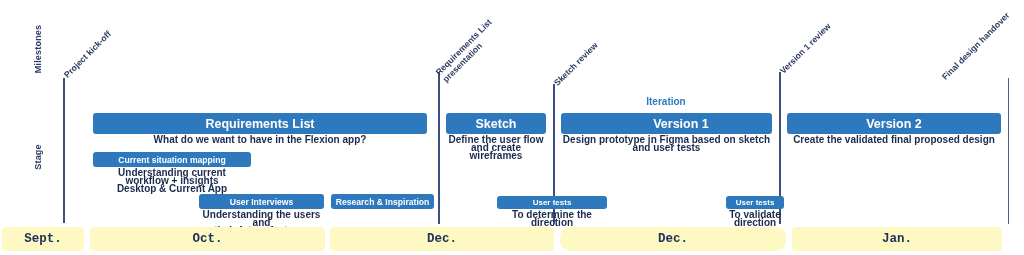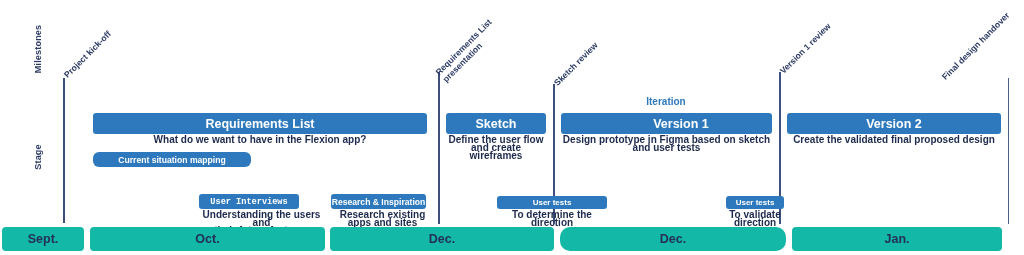--- a/index.html
+++ b/index.html
@@ -31,23 +31,23 @@
   .bar.small{height:13px;font-size:8px;}
 
   
   .cap{position:absolute;color:#1d2a4d;font-weight:bold;font-size:10px;
        line-height:8.2px;text-align:center;white-space:pre-line;}
 
   .section-tag{position:absolute;color:#2e79bd;font-weight:bold;font-size:10px;
        text-align:center;}
 
   
-  .month{position:absolute;bottom:4px;height:24px;background:#14b8a6;
+  .month{position:absolute;bottom:4px;height:24px;background:#fef9c3;
      border-radius:4px;display:flex;align-items:center;justify-content:center;
-     color:#22305a;font-weight:bold;font-size:12.5px;}
+     color:#22305a;font-weight:bold;font-size:12.5px;font-family:Liberation Mono, monospace;}
 </style>
 </head>
 <body>
 
 <div id="root">
 
   <div class="axis-label" style="left:8px;top:44px;width:60px;">Milestones</div>
   <div class="axis-label" style="left:14px;top:152px;width:48px;">Stage</div>
 
   <div class="vline" style="left:63px;top:78px;height:145px;"></div>
@@ -97,35 +97,36 @@
   <div class="bar main" style="left:561px;top:113px;width:211px;padding-left:29px;">
     <span>Version 1</span>
   </div>
   <div class="cap" style="left:555px;top:136px;width:223px;">Design prototype in Figma based on sketch and user tests</div>
 
   <div class="bar main" style="left:787px;top:113px;width:214px;">
     <span>Version 2</span>
   </div>
   <div class="cap" style="left:783px;top:136px;width:222px;text-align:center;">Create the validated final proposed design</div>
 
-  <div class="bar sub" style="left:93px;top:152px;width:158px;border-radius:6px;">
+  <div class="bar sub" style="left:93px;top:152px;width:158px;">
     <span>Current situation mapping</span>
   </div>
+  <div class="cap" style="left:93px;top:169px;width:158px;">Understanding current
+workflow + insights
+Desktop &amp; Current App</div>
 
-  <div class="bar sub" style="left:199px;top:194px;width:100px;font-family:Liberation Mono, monospace;">
+  <div class="bar sub" style="left:199px;top:194px;width:125px;">
     <span>User Interviews</span>
   </div>
   <div class="cap" style="left:195px;top:211px;width:133px;">Understanding the users and
 their future features</div>
 
-  <div class="bar sub" style="left:331px;top:194px;width:95px;">
+  <div class="bar sub" style="left:331px;top:194px;width:103px;">
     <span>Research &amp; Inspiration</span>
   </div>
-  <div class="cap" style="left:329px;top:211px;width:107px;">Research existing
-apps and sites</div>
 
   <div class="bar small" style="left:497px;top:196px;width:110px;">
     <span>User tests</span>
   </div>
   <div class="cap" style="left:495px;top:211px;width:114px;">To determine the direction</div>
 
   <div class="bar small" style="left:726px;top:196px;width:58px;">
     <span>User tests</span>
   </div>
   <div class="cap" style="left:722px;top:211px;width:66px;">To validate

